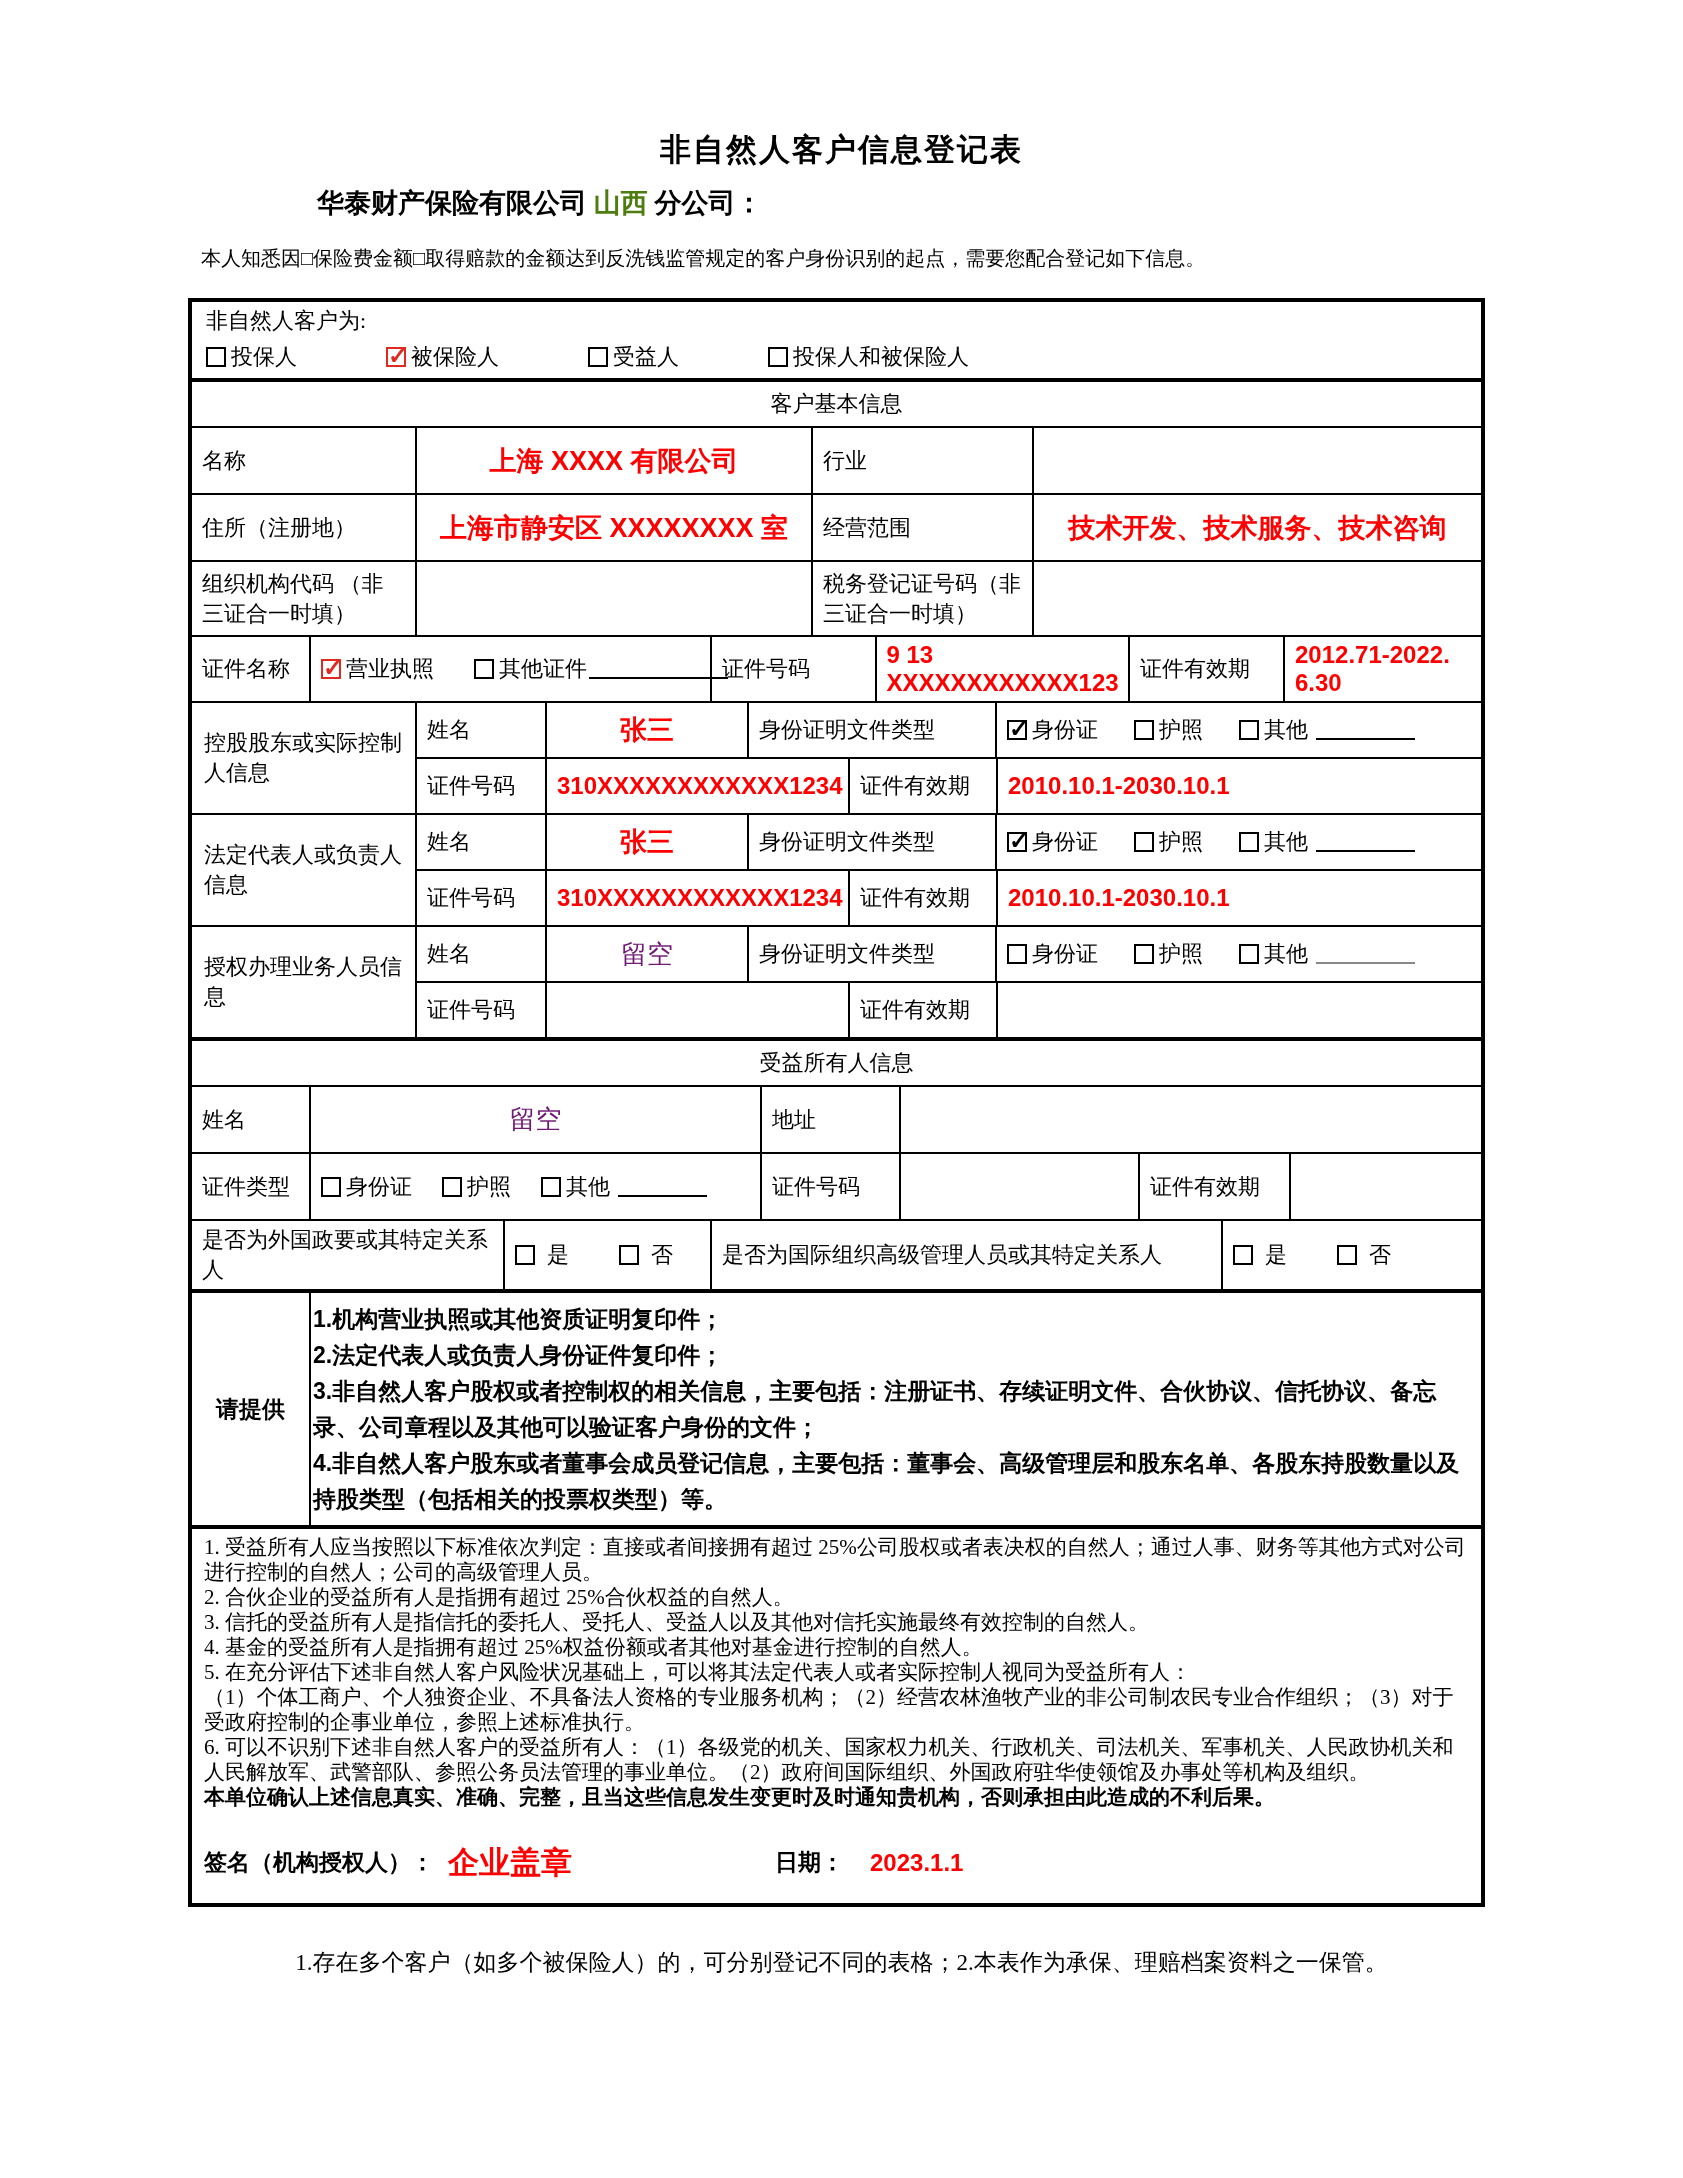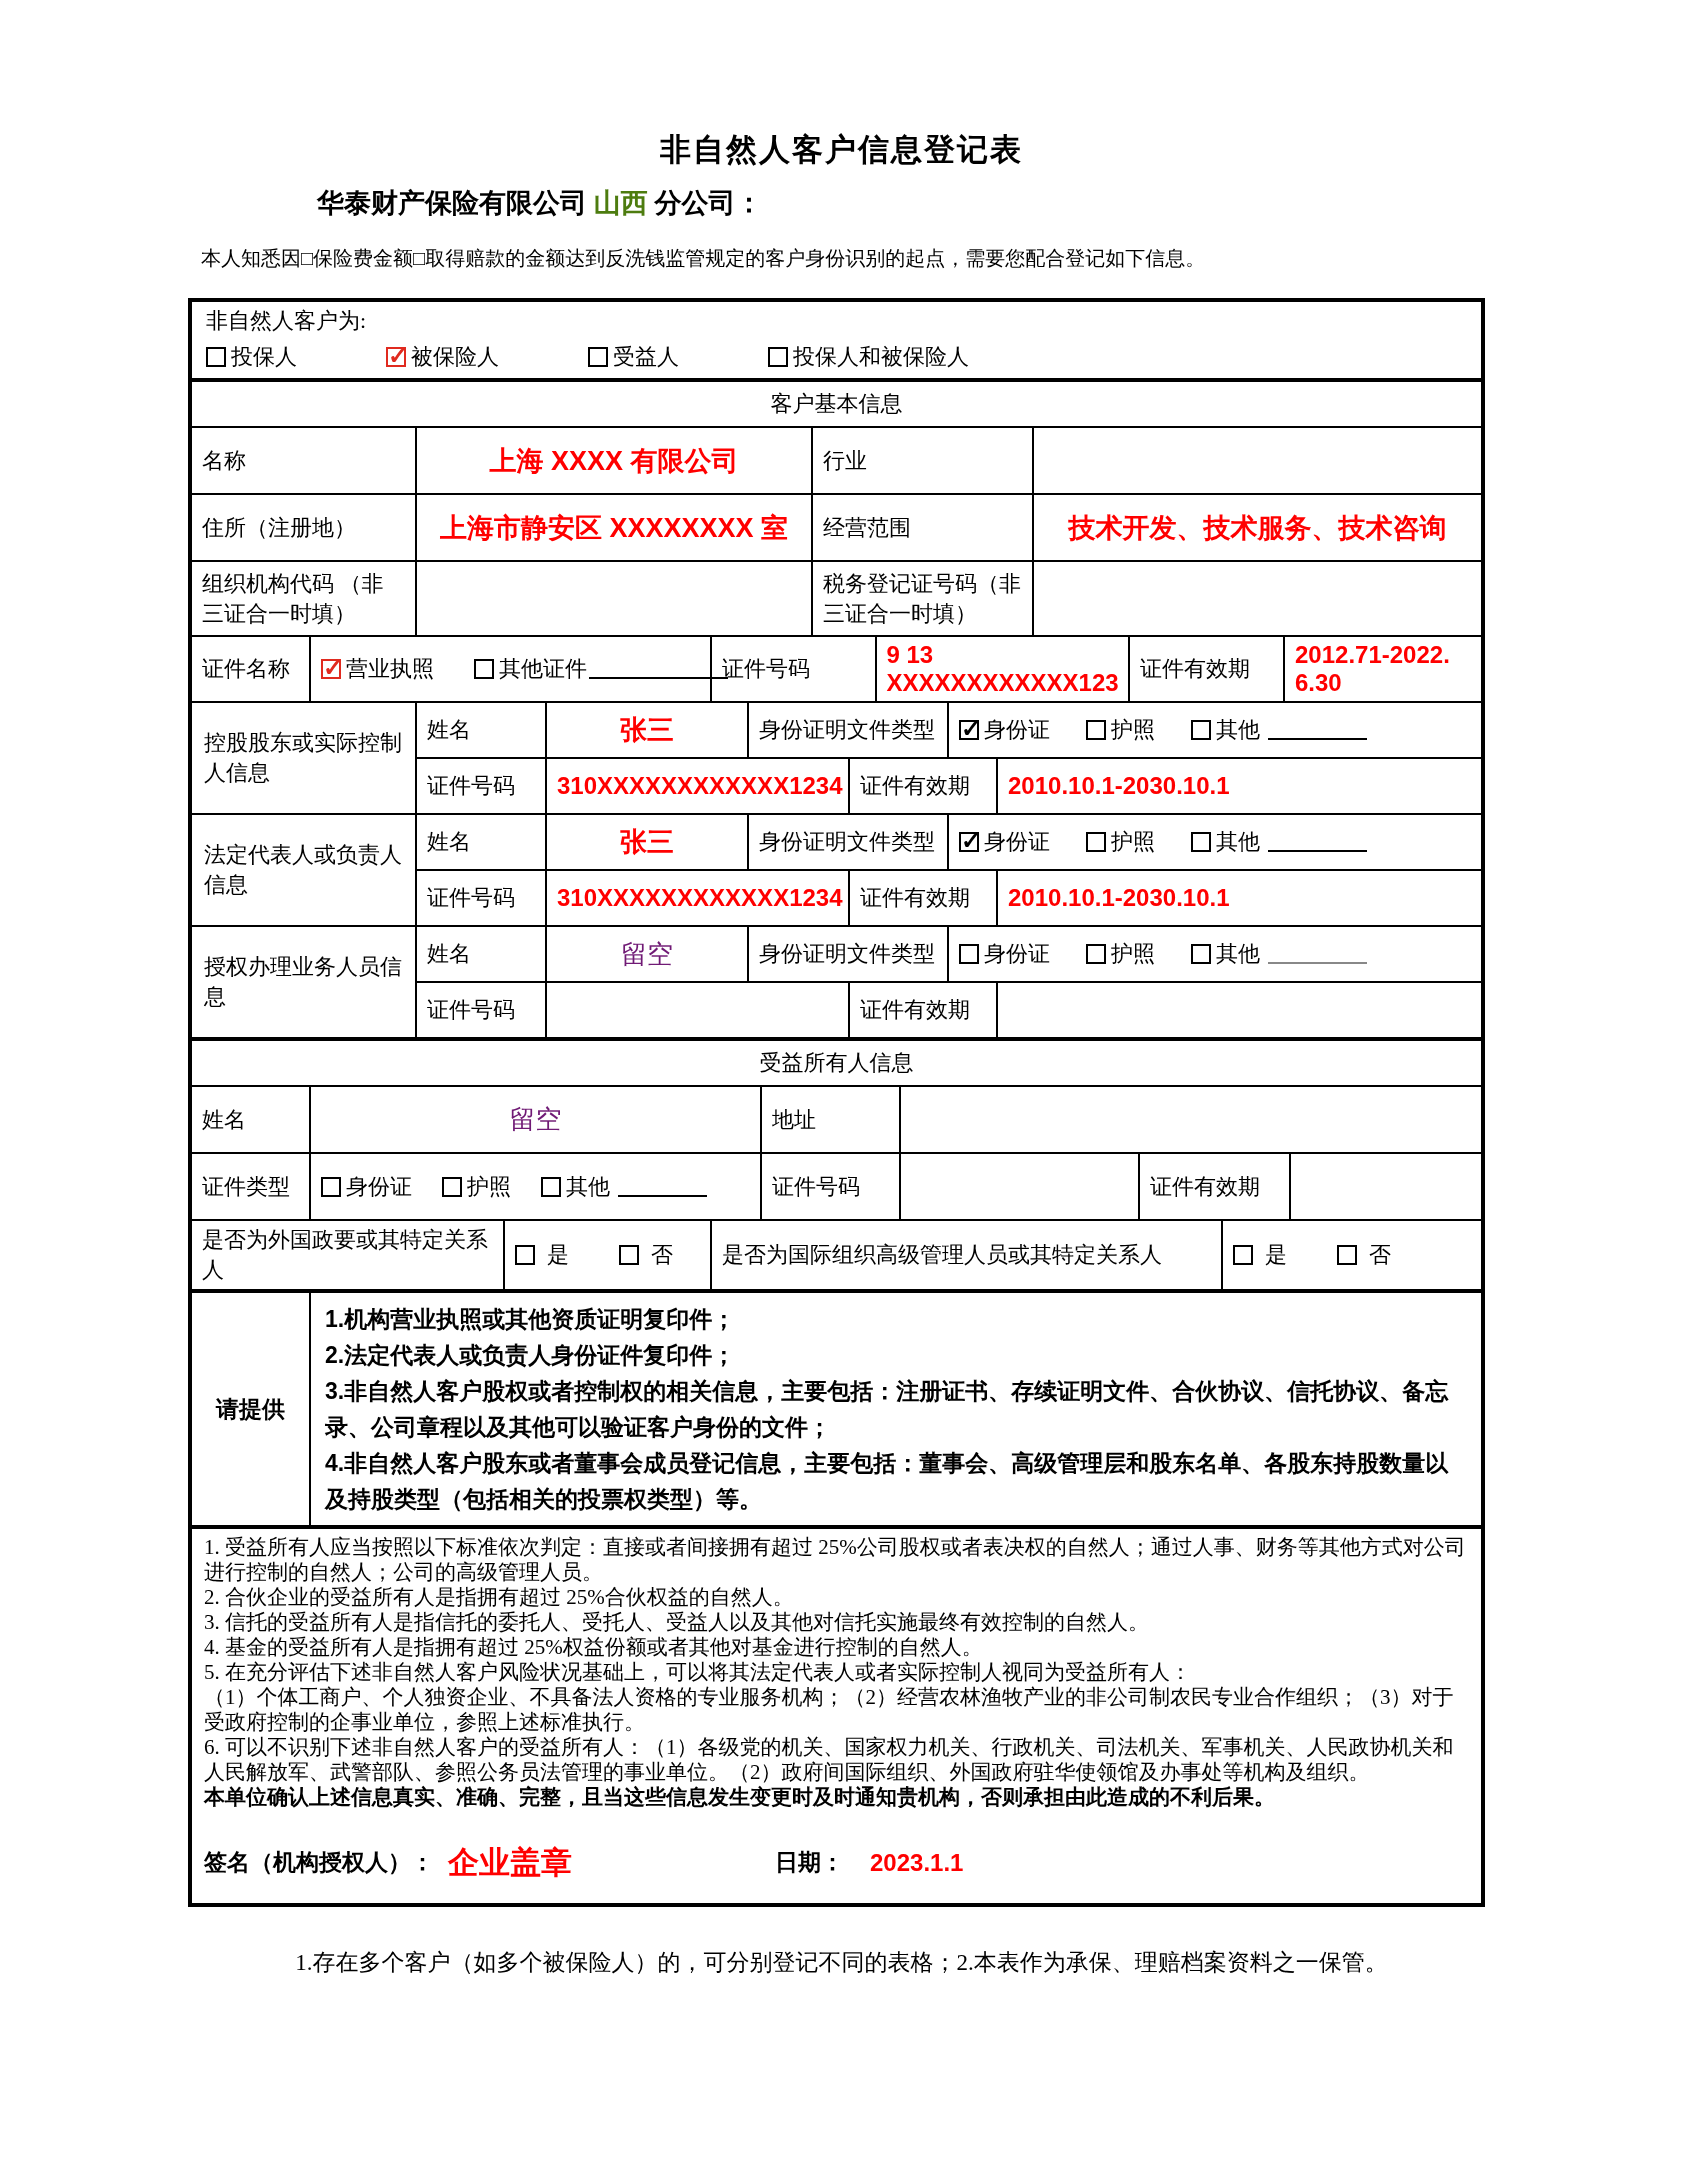--- a/index.html
+++ b/index.html
@@ -57,37 +57,37 @@
 
   
   .person { display:flex; border-bottom:2px solid #000; align-items:stretch; }
   .person:last-child { border-bottom:none; }
   .p-label { width:225px; flex:none; border-right:2px solid #000; box-sizing:border-box;
              padding:6px 12px; display:flex; align-items:center; font-size:22px; }
   .p-rows { flex:1; display:flex; flex-direction:column; }
   .p-row { display:flex; border-bottom:2px solid #000; min-height:54px; align-items:stretch; }
   .p-row:last-child { border-bottom:none; }
   .pw-nl { width:130px; flex:none; } .pw-nv { width:202px; flex:none; }
-  .pw-tl { width:200px; flex:none; } .pw-cbs { flex:1; gap:36px; }
+  .pw-tl { width:248px; flex:none; } .pw-cbs { flex:1; gap:36px; }
   .pw-nov { width:303px; flex:none; } .pw-vl { width:148px; flex:none; } .pw-vv { flex:1; }
 
   
   .b-a { width:119px; flex:none; } .b-b { width:451px; flex:none; }
   .b-c { width:139px; flex:none; } .b-d { flex:1; }
   .b2-d { width:239px; flex:none; } .b2-e { width:151px; flex:none; } .b2-f { flex:1; }
   .b-b.checks { gap:30px; }
   .q-a { width:313px; flex:none; } .q-b { width:207px; flex:none; gap:50px; }
   .q-c { width:511px; flex:none; } .q-d { flex:1; gap:50px; }
   .q-b .cb, .q-d .cb { margin-right:12px; }
 
   
   .provide { display:flex; align-items:stretch; }
   .pv-label { width:119px; flex:none; border-right:2px solid #000; box-sizing:border-box;
               display:flex; align-items:center; justify-content:center; font-size:23px; font-weight:bold; }
-  .pv-content { flex:1; padding:8px 14px; font-family:"Liberation Sans", sans-serif; }
+  .pv-content { flex:1; padding:8px 2px; font-family:"Liberation Sans", sans-serif; }
   .pv-content div { font-size:23px; font-weight:bold; line-height:36px; }
 
   
   .notes-sec { padding:6px 12px 14px 12px; }
   .notes div { font-size:21px; line-height:25px; }
   .notes .confirm { font-weight:bold; }
   .sig-row { display:flex; align-items:center; margin-top:26px; min-height:53px; }
   .sig-label { font-size:23px; font-weight:bold; }
   .sig-value { color:#ff0000; font-size:31px; font-weight:bold; margin-left:14px; }
   .sig-date-label { font-size:23px; font-weight:bold; margin-left:203px; }

